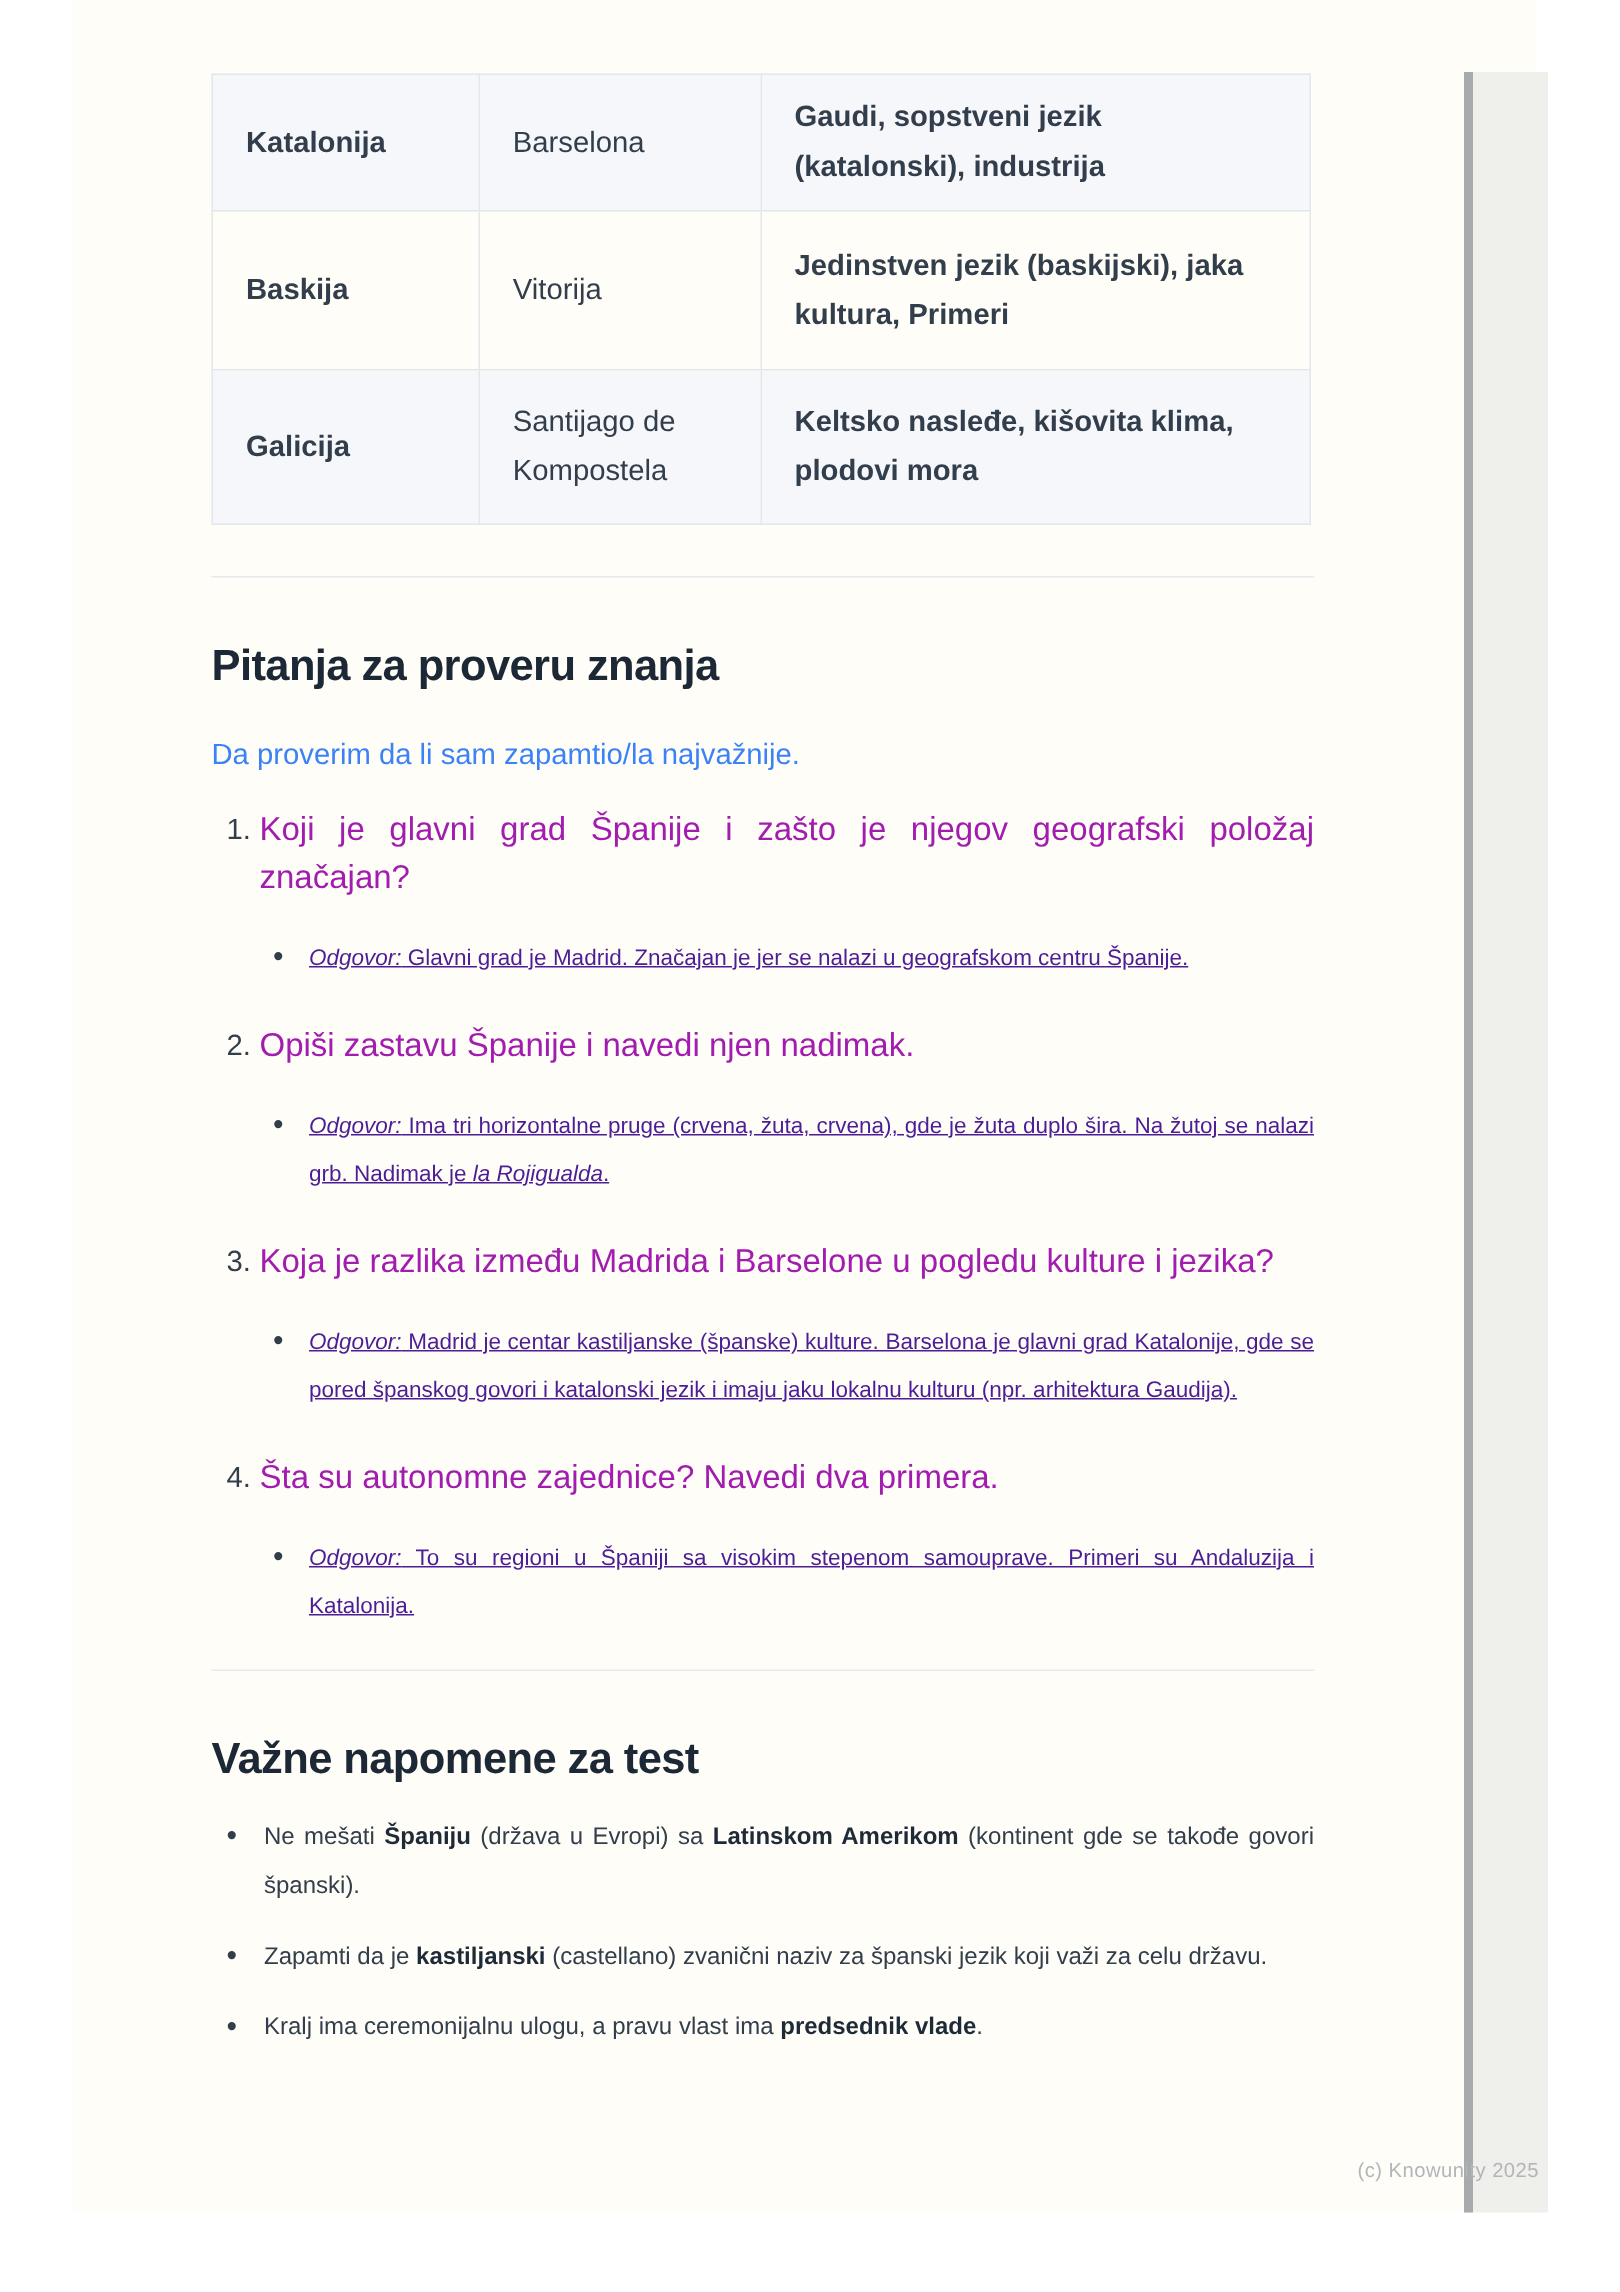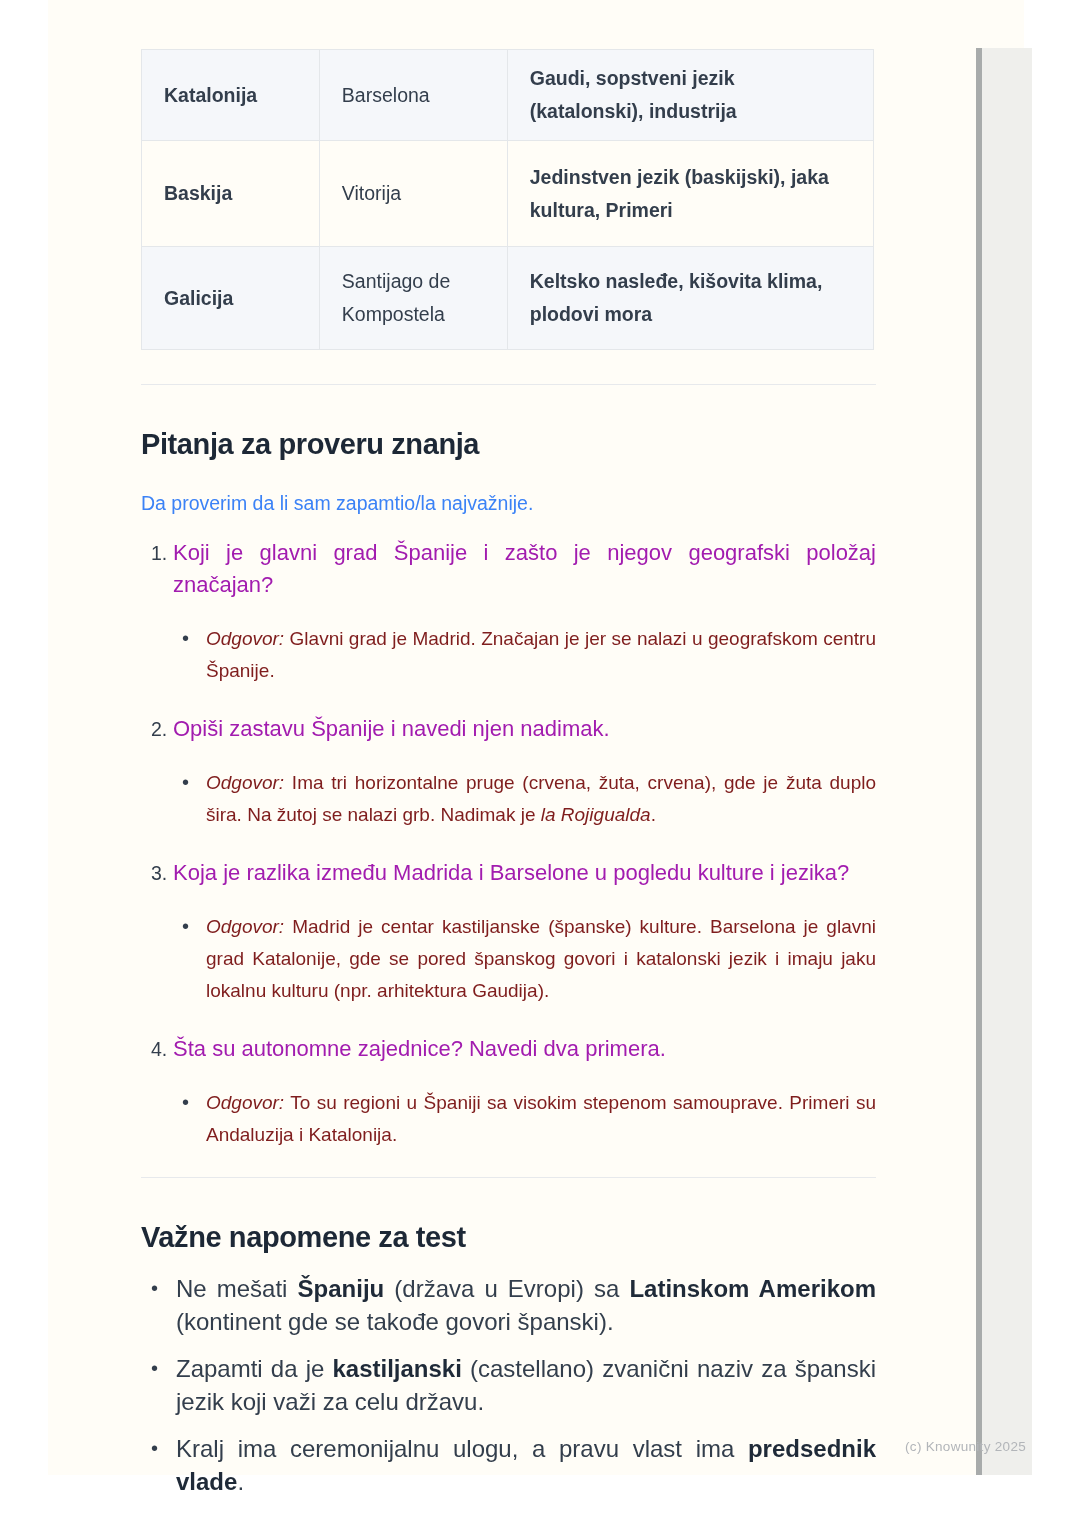--- a/index.html
+++ b/index.html
@@ -68,37 +68,38 @@
   .qa-q {
     font-size:22px; line-height:32px;
     font-weight:400; color:#a21caf;
     text-align:justify;
     margin-bottom:22px;
   }
   .qa-ans {
     position:relative;
     padding-left:33px;
     margin-bottom:26px;
-    font-size:19px; line-height:32px;
+    font-size:15px; line-height:32px;
     text-align:justify;
-    color:#7f1d1d;
+    color:#4c1d95;
+    text-decoration:underline;
   }
   .qa-ans::before {
     content:"\2022";
     position:absolute; left:9px; top:-1px;
     font-size:20px; color:#333e4c;
   }
 
   
   ul.notes { list-style:none; margin-top:18px; }
   li.note {
     position:relative;
     padding-left:35px;
     margin-bottom:14px;
-    font-size:24px; line-height:33px;
+    font-size:16px; line-height:33px;
     text-align:justify;
     color:#333e4c;
   }
   li.note::before {
     content:"\2022";
     position:absolute; left:10px; top:0;
     font-size:20px; color:#333e4c;
   }
 
   .seg-b { font-weight:700; color:#1f2a38; }

